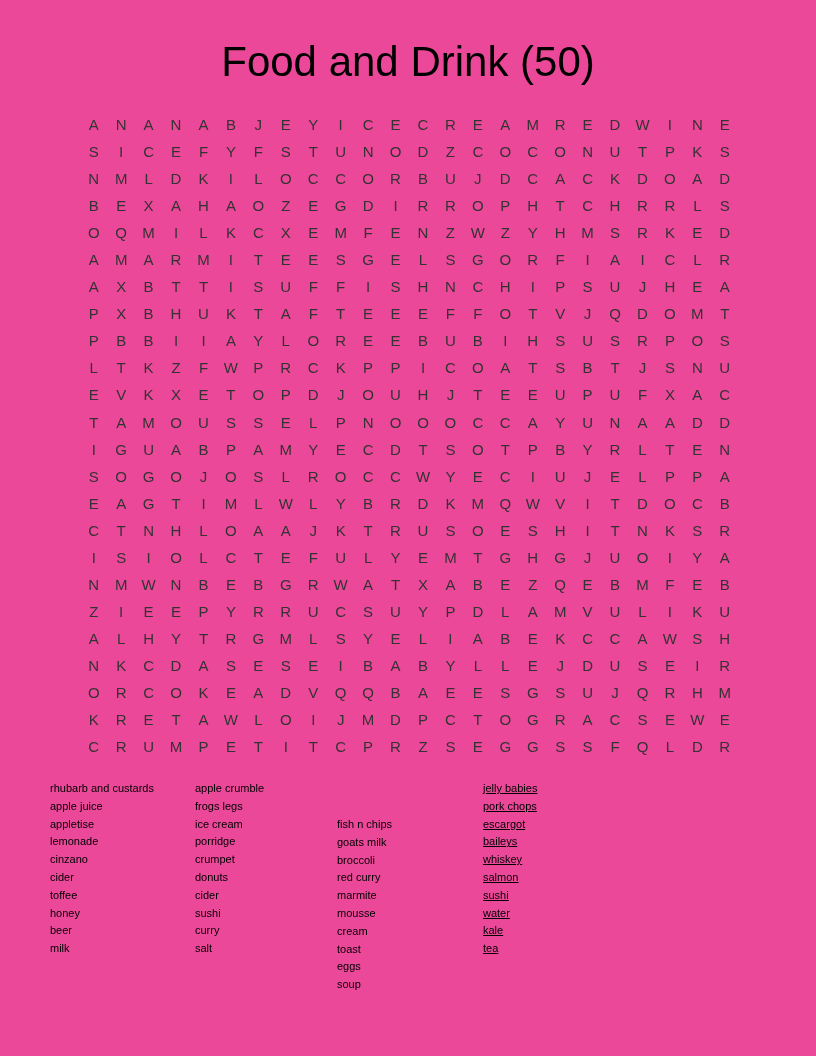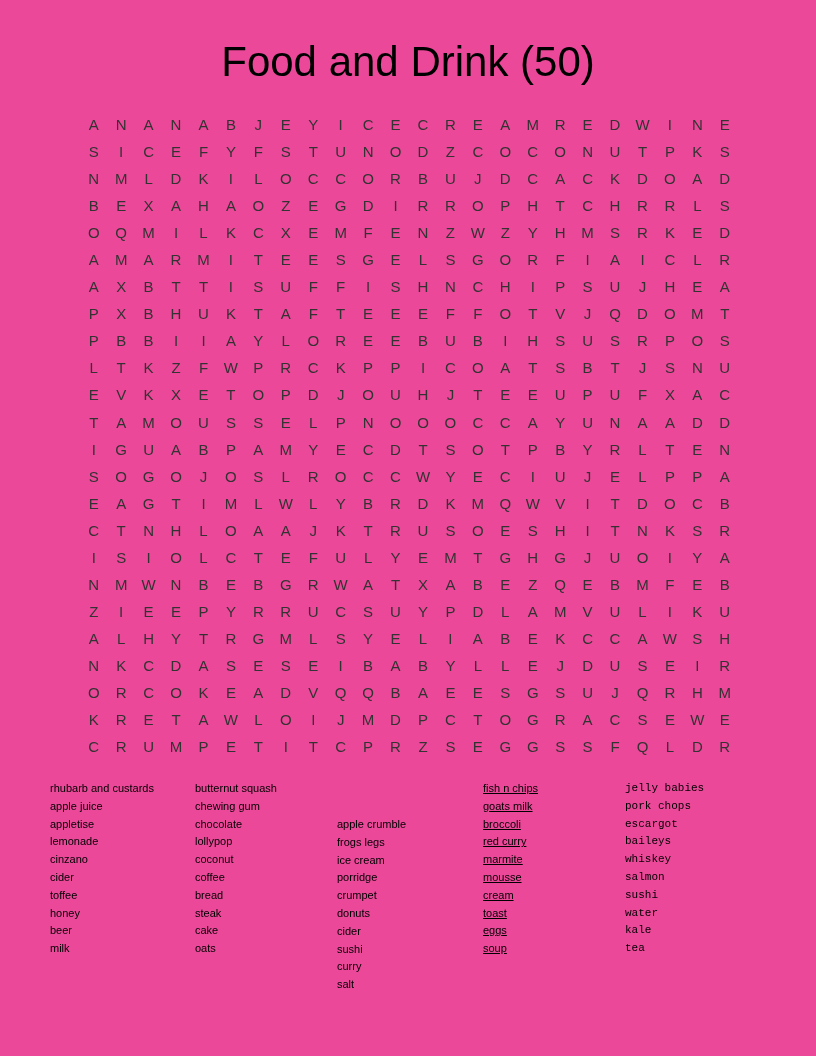--- a/index.html
+++ b/index.html
@@ -695,32 +695,20 @@
         <div class="word">appletise</div>
         <div class="word">lemonade</div>
         <div class="word">cinzano</div>
         <div class="word">cider</div>
         <div class="word">toffee</div>
         <div class="word">honey</div>
         <div class="word">beer</div>
         <div class="word">milk</div>
       </div>
       <div class="word-col">
-        <div class="word">butternut squash</div>
-        <div class="word">chewing gum</div>
-        <div class="word">chocolate</div>
-        <div class="word">lollypop</div>
-        <div class="word">coconut</div>
-        <div class="word">coffee</div>
-        <div class="word">bread</div>
-        <div class="word">steak</div>
-        <div class="word">cake</div>
-        <div class="word">oats</div>
-      </div>
-      <div class="word-col">
         <div class="word">apple crumble</div>
         <div class="word">frogs legs</div>
         <div class="word">ice cream</div>
         <div class="word">porridge</div>
         <div class="word">crumpet</div>
         <div class="word">donuts</div>
         <div class="word">cider</div>
         <div class="word">sushi</div>
         <div class="word">curry</div>
         <div class="word">salt</div>

